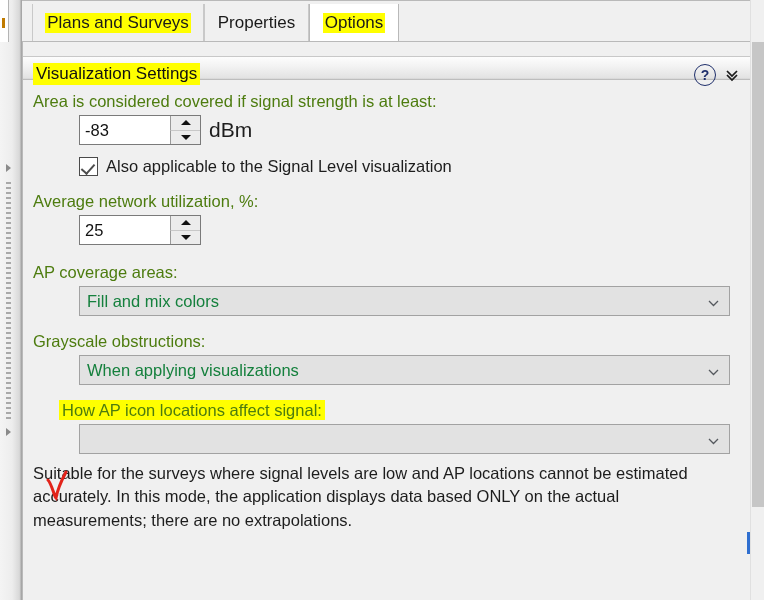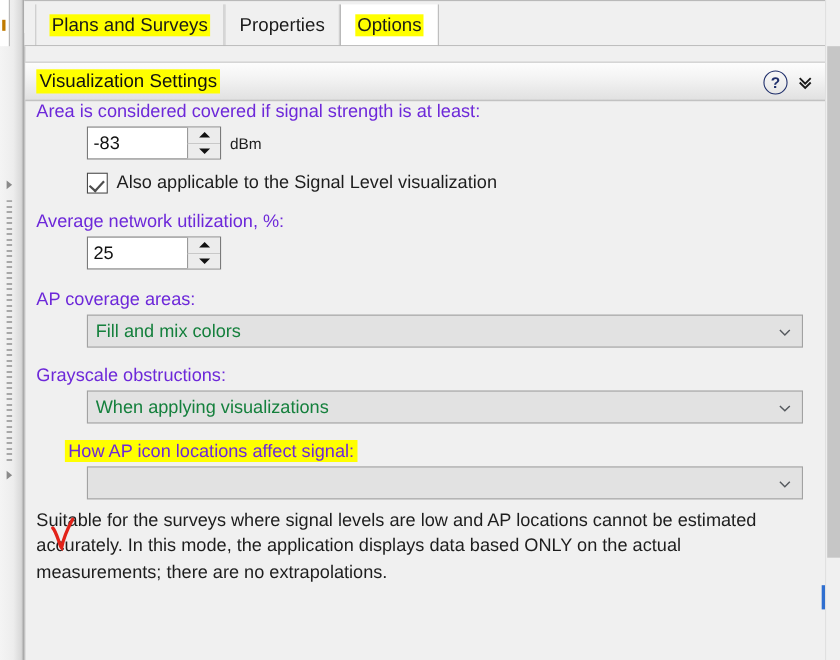--- a/index.html
+++ b/index.html
@@ -74,63 +74,63 @@
   
   .page{
     position:absolute;left:22px;top:42px;right:14px;bottom:0;
     background:#f0f0f0;
     border-left:1px solid #b9b9b9;
     box-sizing:border-box;
   }
 
   
   .grouphdr{
-    position:absolute;left:0;right:0;top:14px;height:36px;
+    position:absolute;left:0;right:0;top:14px;height:24px;
     background:linear-gradient(to bottom,#fdfdfd 0%,#f2f2f2 45%,#e2e2e2 96%,#cfcfcf 100%);
     border-top:1px solid #c8c8c8;border-bottom:1px solid #bdbdbd;
     box-sizing:border-box;
   }
   .grouphdr .title{
     position:absolute;left:10px;top:7px;font-size:17px;color:#111;
   }
   .grouphdr .title span{background:#ffff00;padding:1px 3px 2px 3px;}
   .help-icon{
     position:absolute;right:34px;top:7px;width:22px;height:22px;border-radius:50%;
     border:1.6px solid #1f2f6b;box-sizing:border-box;
     display:flex;align-items:center;justify-content:center;
     font-size:14px;color:#1f2f6b;font-weight:600;cursor:pointer;
   }
   .chev-collapse{
     position:absolute;right:10px;top:10px;width:16px;height:16px;cursor:pointer;
   }
 
   .content{position:absolute;left:0;right:0;top:50px;bottom:0;}
 
-  .lbl-row{font-size:16.5px;color:#6d28d9;margin:0 0 4px 10px;}
+  .lbl-row{font-size:16.5px;color:#4d7c0f;margin:0 0 4px 10px;}
   .lbl-row.hl span{background:#ffff00;padding:1px 3px;margin-left:26px;}
 
   
   .spin{
     position:relative;margin-left:56px;width:122px;height:30px;
     border:1px solid #7a7a7a;background:#ffffff;box-sizing:border-box;
     display:flex;align-items:center;
   }
   .spin .val{padding-left:5px;font-size:16.5px;color:#111;text-align:right;}
   .spin .btns{
     position:absolute;right:0;top:0;width:30px;height:28px;
     display:flex;flex-direction:column;
   }
   .spin .btns div{
     flex:1;background:#ececec;border-left:1px solid #9a9a9a;
     display:flex;align-items:center;justify-content:center;cursor:pointer;
   }
   .spin .btns div:first-child{border-bottom:1px solid #c8c8c8;}
   .spin .arw-u{width:0;height:0;border-left:5px solid transparent;border-right:5px solid transparent;border-bottom:5px solid #111;}
   .spin .arw-d{width:0;height:0;border-left:5px solid transparent;border-right:5px solid transparent;border-top:5px solid #111;}
-  .unit{font-size:14px;color:#1d1d1d;margin-left:8px;}
+  .unit{font-size:21px;color:#1d1d1d;margin-left:8px;}
 
   .rowflex{display:flex;align-items:center;}
 
   
   .cbrow{display:flex;align-items:center;margin-left:56px;margin-top:12px;}
   .cbox{
     width:19px;height:19px;border:1px solid #4a4a4a;background:#fff;
     position:relative;box-sizing:border-box;cursor:pointer;flex:none;
   }
   .cbox:after{

